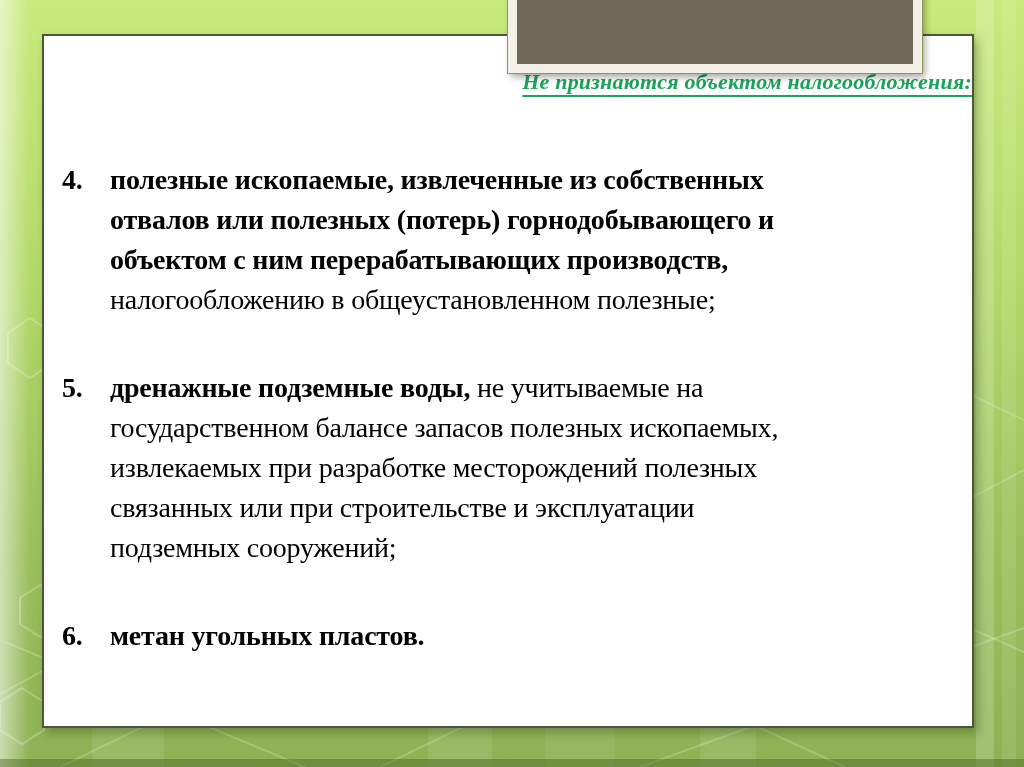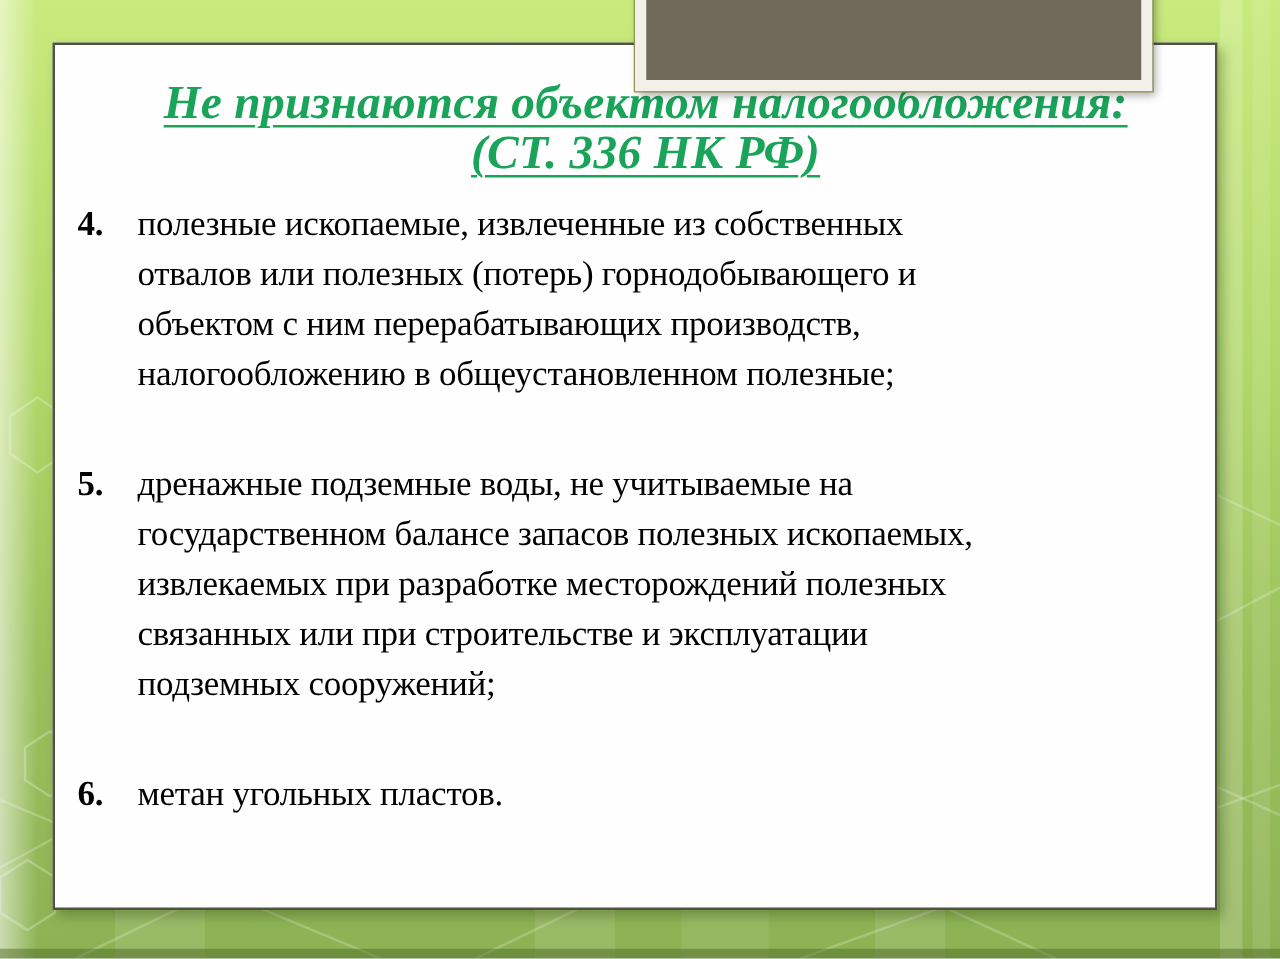--- a/index.html
+++ b/index.html
@@ -37,44 +37,44 @@
   .card{
     position:absolute;left:42px;top:34px;width:932px;height:694px;
     box-sizing:border-box;
     background:#fffefe;
     border:2px solid var(--card-border);
     box-shadow:4px 5px 9px rgba(40,60,20,.35);
     z-index:1;
   }
   .title{
     position:absolute;left:17px;right:0;top:26px;
-    text-align:center;
+    text-align:right;
     color:var(--accent-green);
     font-style:italic;font-weight:bold;
-    font-size:38px;line-height:40px;
+    font-size:22px;line-height:40px;
     letter-spacing:.2px;
   }
   .title-line{
     display:inline-block;
     text-decoration:underline;
     text-decoration-thickness:2px;
     text-underline-offset:6px;
   }
   .items{
     position:absolute;left:18px;right:8px;top:124px;
     color:var(--text);
     font-size:28px;line-height:40px;
     letter-spacing:-.2px;
   }
   .item{display:flex;margin-top:48px;}
   .item:first-child{margin-top:0;}
   .num{flex:0 0 48px;font-weight:bold;}
   .lines{flex:1;min-width:0;}
   .line{white-space:nowrap;}
-  .b{font-weight:normal;}
+  .b{font-weight:bold;}
   
   .media{
     position:absolute;left:508px;top:-18px;width:414px;height:91px;
     box-sizing:border-box;
     background:var(--media-fill);
     border:9px solid var(--media-frame);
     outline:1px solid #8f974e;
     box-shadow:3px 4px 7px rgba(0,0,0,.35);
     z-index:3;
   }
@@ -114,23 +114,20 @@
         <path d="M22,688 L44,702 L44,730 L22,744 L0,730 L0,702 Z"></path>
       </g>
     </svg>
   </div>
 
   <div class="card">
     <div class="title">
       <div>
         <span class="title-line">Не признаются объектом налогообложения:</span>
       </div>
-      <div>
-        <span class="title-line">(СТ. 336 НК РФ)</span>
-      </div>
     </div>
     <div class="items">
         <div class="item">
           <div class="num">4.</div>
           <div class="lines">
             <div class="line"><span class="b">полезные ископаемые, извлеченные из собственных</span></div>
             <div class="line"><span class="b">отвалов или полезных (потерь) горнодобывающего и</span></div>
             <div class="line"><span class="b">объектом с ним перерабатывающих производств,</span></div>
             <div class="line"><span class="r">налогообложению в общеустановленном полезные;</span></div>
           </div>

